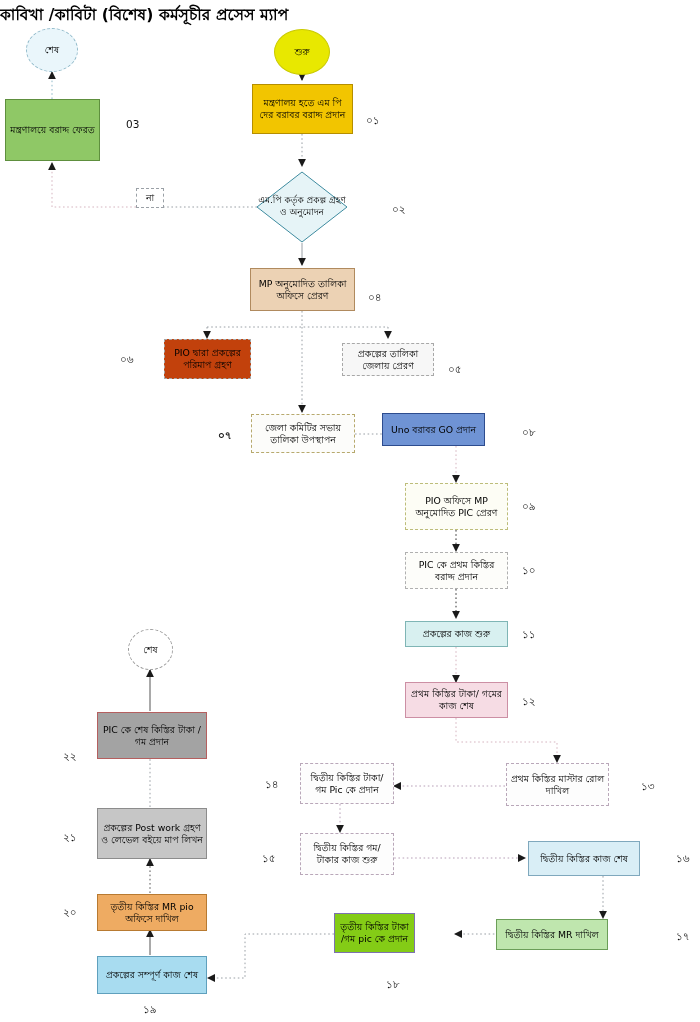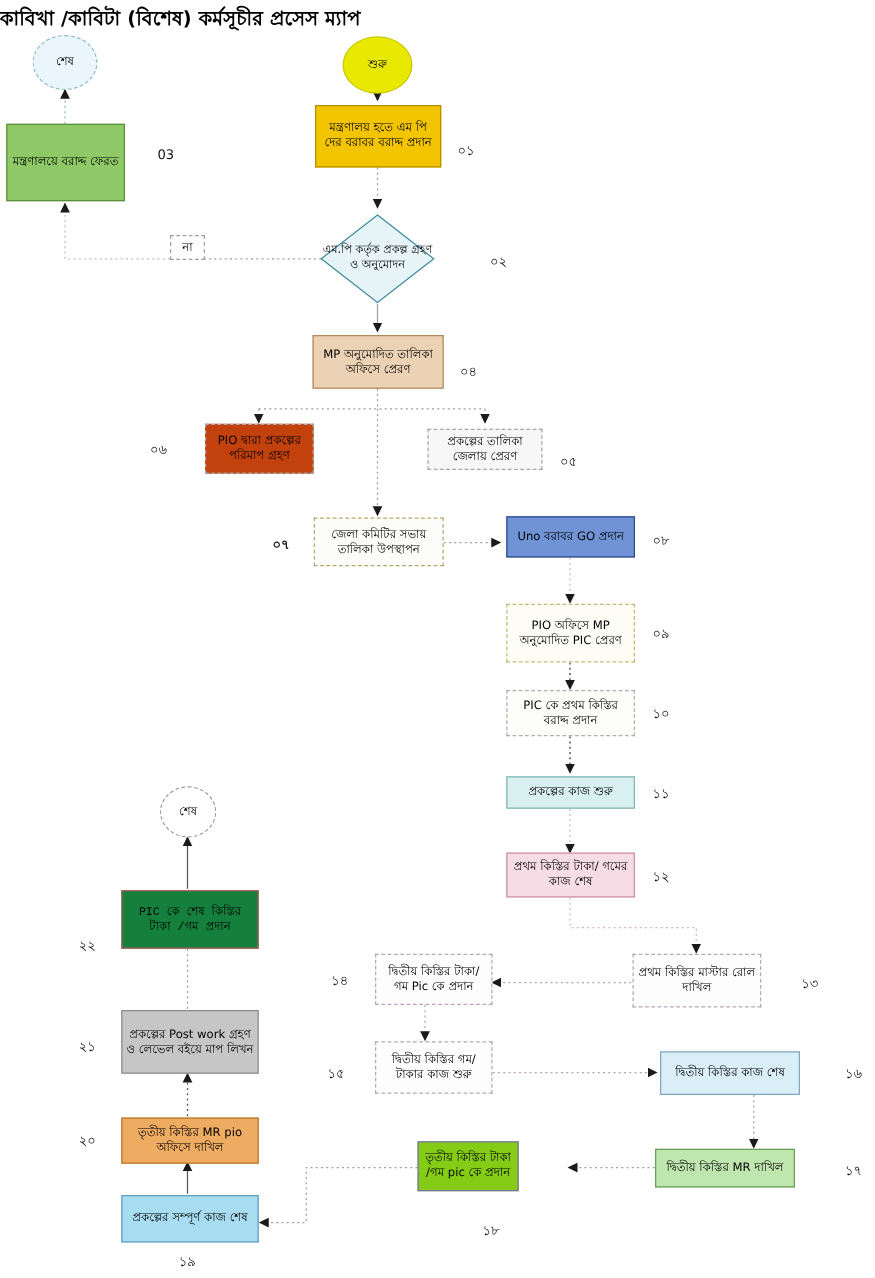--- a/index.html
+++ b/index.html
@@ -162,21 +162,21 @@
   <div class="node box" style="left:342px;top:343px;width:92px;height:33px;background:#f7f7f7;border-color:#a8a8a8;border-style:dashed;">
     <span>প্রকল্পের তালিকা জেলায় প্রেরণ</span>
   </div>
   <div class="numlabel" style="left:448px;top:362px;">০৫</div>
 
   <div class="node box" style="left:251px;top:414px;width:104px;height:39px;background:#fcfcfa;border-color:#b7a96d;border-style:dashed;">
     <span>জেলা কমিটির সভায় তালিকা উপস্থাপন</span>
   </div>
   <div class="numlabel" style="left:218px;top:428px;font-weight:bold;">০৭</div>
 
-  <div class="node box" style="left:405px;top:413px;width:103px;height:33px;background:#6f93d4;border-color:#2d4c8e;">
+  <div class="node box" style="left:382px;top:413px;width:103px;height:33px;background:#6f93d4;border-color:#2d4c8e;">
     <span>Uno বরাবর GO প্রদান</span>
   </div>
   <div class="numlabel" style="left:522px;top:425px;">০৮</div>
 
   <div class="node box" style="left:405px;top:483px;width:103px;height:47px;background:#fdfdf5;border-color:#bdbd7a;border-style:dashed;">
     <span>PIO অফিসে MP অনুমোদিত PIC  প্রেরণ</span>
   </div>
   <div class="numlabel" style="left:522px;top:499px;">০৯</div>
 
   <div class="node box" style="left:405px;top:552px;width:103px;height:37px;background:#fdfdfa;border-color:#b0b0b0;border-style:dashed;">
@@ -207,21 +207,21 @@
   <div class="node box" style="left:300px;top:833px;width:94px;height:42px;background:#fdfdfd;border-color:#b9a7b9;border-style:dashed;">
     <span>দ্বিতীয় কিস্তির গম/টাকার কাজ শুরু</span>
   </div>
   <div class="numlabel" style="left:262px;top:851px;">১৫</div>
 
   <div class="node box" style="left:528px;top:841px;width:112px;height:35px;background:#d9eef6;border-color:#7fa8bd;">
     <span>দ্বিতীয় কিস্তির কাজ শেষ</span>
   </div>
   <div class="numlabel" style="left:676px;top:851px;">১৬</div>
 
-  <div class="node box" style="left:524px;top:919px;width:112px;height:31px;background:#bfe6ae;border-color:#6b9e58;">
+  <div class="node box" style="left:496px;top:919px;width:112px;height:31px;background:#bfe6ae;border-color:#6b9e58;">
     <span>দ্বিতীয় কিস্তির MR দাখিল</span>
   </div>
   <div class="numlabel" style="left:676px;top:929px;">১৭</div>
 
   <div class="node box" style="left:334px;top:913px;width:81px;height:40px;background:#84cc16;border-color:#7d72b0;">
     <span>তৃতীয় কিস্তির টাকা /গম pic কে প্রদান</span>
   </div>
   <div class="numlabel" style="left:386px;top:977px;">১৮</div>
 
   <div class="node box" style="left:97px;top:956px;width:110px;height:38px;background:#a8dcf0;border-color:#5fa0bd;">
@@ -232,21 +232,21 @@
   <div class="node box" style="left:97px;top:894px;width:110px;height:37px;background:#eeab62;border-color:#b87a31;">
     <span>তৃতীয় কিস্তির MR pio অফিসে দাখিল</span>
   </div>
   <div class="numlabel" style="left:63px;top:905px;">২০</div>
 
   <div class="node box" style="left:97px;top:808px;width:110px;height:51px;background:#c6c6c6;border-color:#8c8c8c;">
     <span>প্রকল্পের Post work গ্রহণ ও লেভেল বইয়ে মাপ লিখন</span>
   </div>
   <div class="numlabel" style="left:63px;top:830px;">২১</div>
 
-  <div class="node box" style="left:97px;top:712px;width:110px;height:47px;background:#15803d;border-color:#b55f5f;font-family:Liberation Mono, monospace;">
+  <div class="node box" style="left:97px;top:712px;width:110px;height:47px;background:#a3a3a3;border-color:#b55f5f;">
     <span>PIC কে শেষ কিস্তির টাকা /গম প্রদান</span>
   </div>
   <div class="numlabel" style="left:63px;top:749px;">২২</div>
 
   <div class="node dashcirc" style="left:128px;top:629px;width:45px;height:41px;background:#ffffff;border-color:#999;">
     <span>শেষ</span>
   </div>
 
 </div>
 

